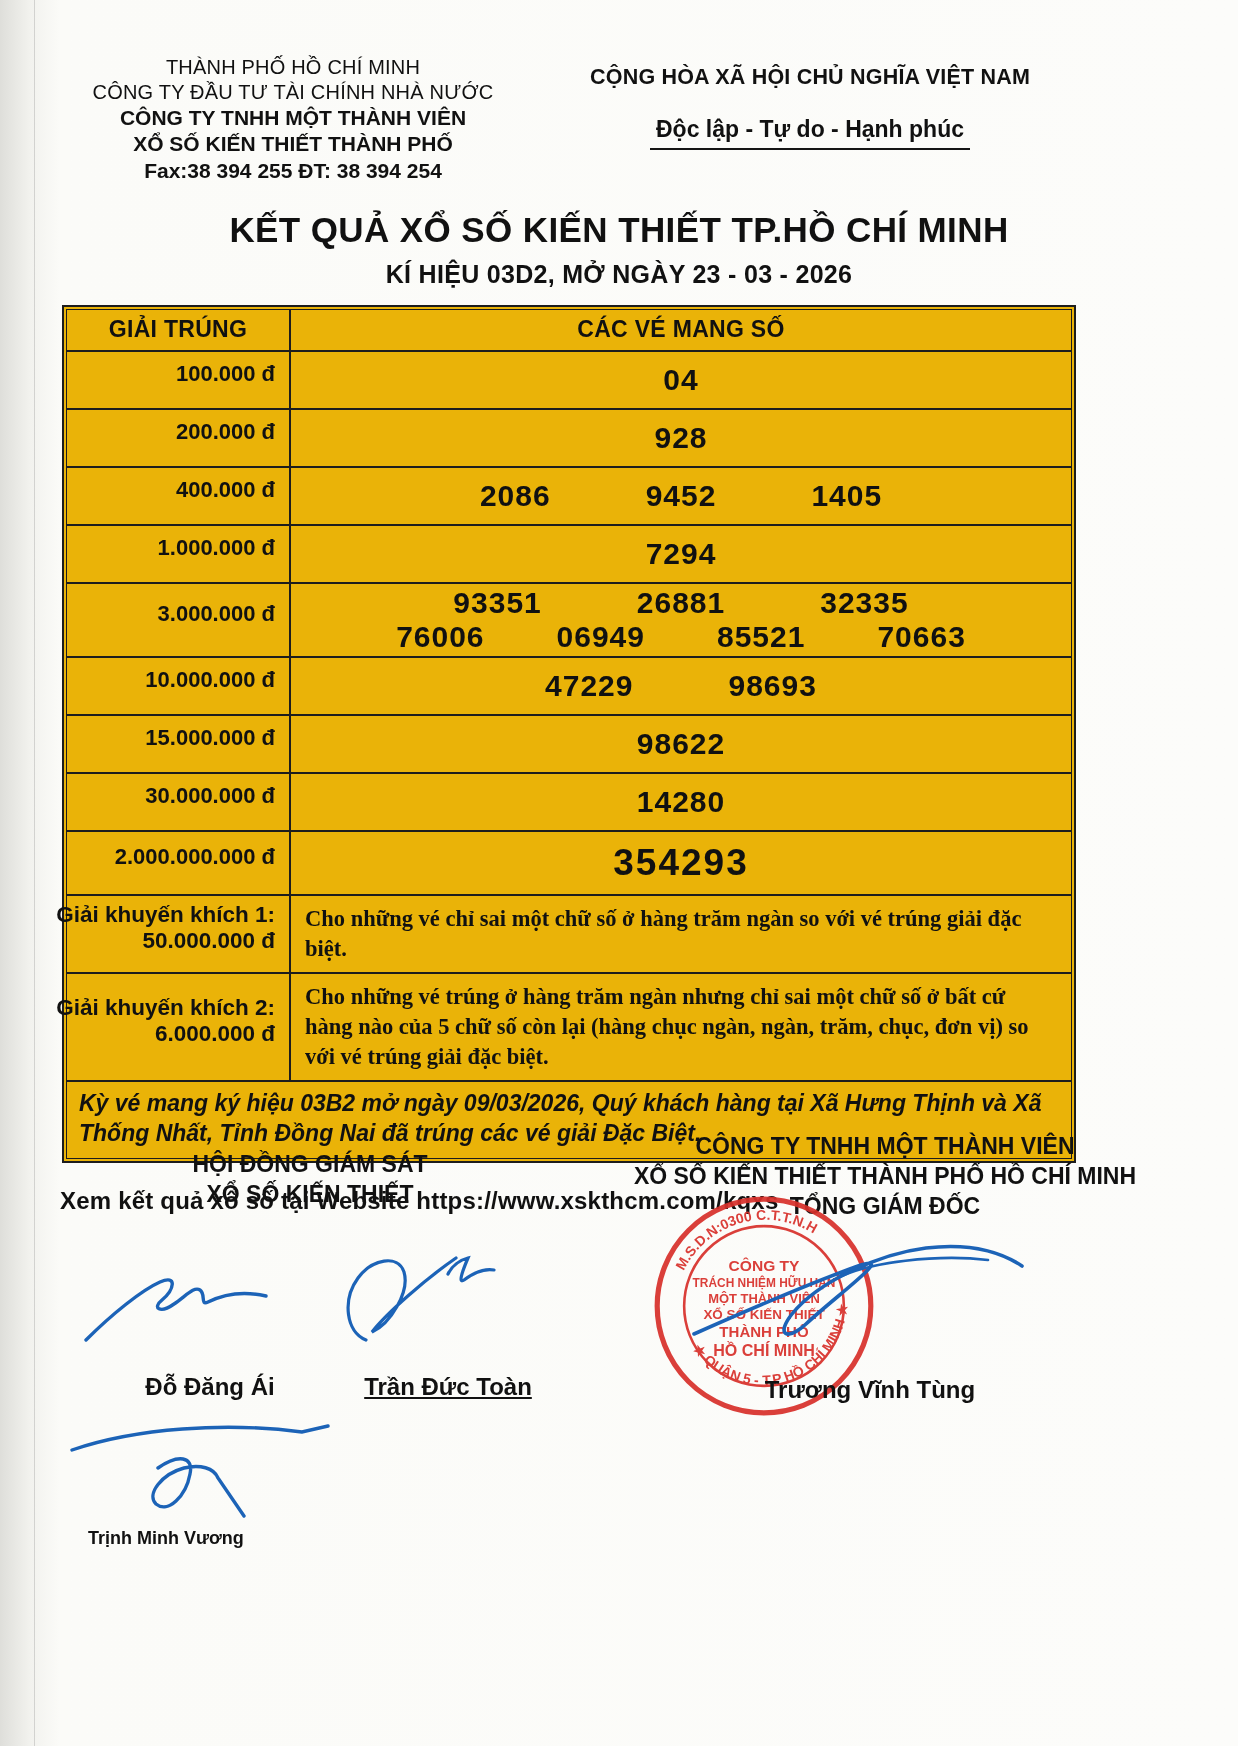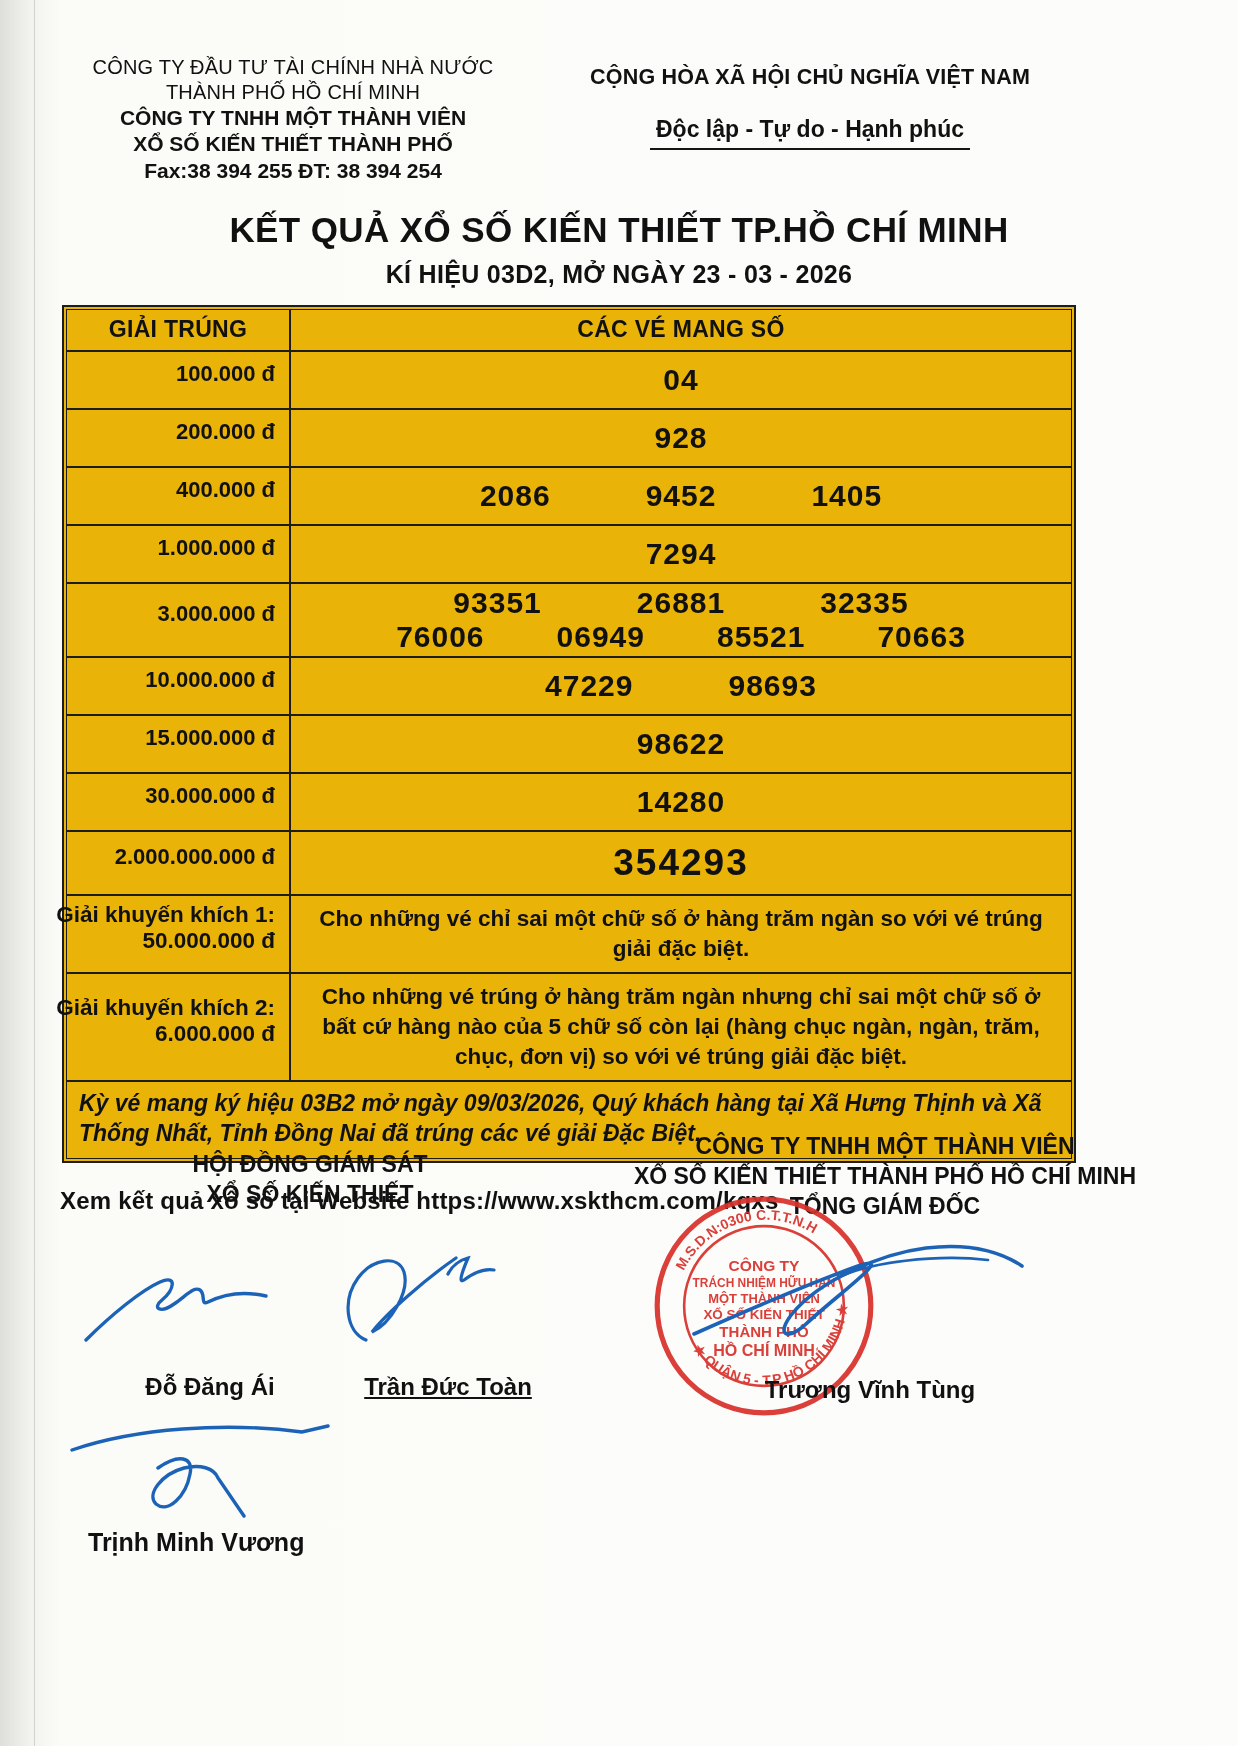--- a/index.html
+++ b/index.html
@@ -38,55 +38,55 @@
   .thead { min-height:42px; }
   .col-header { font-weight:bold; font-size:23px; letter-spacing:.3px; }
   .thead .tcell-right { align-items:center; }
   .amount { font-weight:bold; font-size:22px; white-space:nowrap; }
   .nums { display:flex; justify-content:center; column-gap:95px; row-gap:2px; }
   .nums.n4 { column-gap:72px; }
   .num { font-weight:bold; font-size:30px; letter-spacing:1px; }
   .big .num { font-size:37px; letter-spacing:2px; }
   .row-jackpot { min-height:64px; }
   .cons-title { font-weight:bold; font-size:22.5px; white-space:nowrap; }
-  .cons-desc { font-weight:bold; font-size:22.5px; line-height:1.34; text-align:center; padding:6px 4px; }
+  .cons-desc { font-weight:bold; font-size:22.5px; line-height:1.34; text-align:left; padding:6px 4px;font-family:Liberation Serif, serif; }
   .note-row { display:block; padding:7px 12px 9px 12px; font-style:italic; font-weight:bold;
       font-size:23px; line-height:1.3; }
 
   
   .website-line { margin:24px 0 0 60px; font-weight:bold; font-size:24px; letter-spacing:.2px; }
 
   .sig-area { position:absolute; left:0; top:1128px; width:1238px; height:600px; }
   .sig-title { position:absolute; text-align:center; font-weight:bold; font-size:23px; line-height:1.3; }
   .sig-title-left { left:110px; top:22px; width:400px; }
   .sig-title-right { left:560px; top:4px; width:650px; }
   .sig-name { position:absolute; font-weight:bold; font-size:24px; text-align:center; z-index:5; }
   .name-1 { left:110px; top:245px; width:200px; }
   .name-2 { left:343px; top:245px; width:210px;text-decoration:underline; }
   .name-3 { left:735px; top:248px; width:270px; }
-  .name-4 { left:88px; top:400px; width:300px; text-align:left; font-size:25px; }
+  .name-4 { left:88px; top:400px; width:300px; text-align:left; font-size:18px; }
 
   .sig-svg { position:absolute; z-index:4; }
   .sig-1 { left:82px;  top:128px; }
   .sig-2 { left:328px; top:112px; }
   .sig-3 { left:688px; top:86px; }
   .sig-4 { left:66px;  top:288px; }
 
   .stamp { position:absolute; left:652px; top:66px; width:224px; height:224px; z-index:2; opacity:.92; }
   .stamp text { font-family:"Liberation Sans", sans-serif; font-weight:bold; }
 </style>
 </head>
 <body>
 
 <div class="scan-line"></div>
 
 <div class="header">
   <div class="header-left">
+    <div class="l">THÀNH PHỐ HỒ CHÍ MINH</div>
     <div class="l">CÔNG TY ĐẦU TƯ TÀI CHÍNH NHÀ NƯỚC</div>
-    <div class="l">THÀNH PHỐ HỒ CHÍ MINH</div>
     <div class="b">CÔNG TY TNHH MỘT THÀNH VIÊN</div>
     <div class="b">XỔ SỐ KIẾN THIẾT THÀNH PHỐ</div>
     <div class="b">Fax:38 394 255  ĐT: 38 394 254</div>
   </div>
   <div class="header-right">
     <div class="motto-1">CỘNG HÒA XÃ HỘI CHỦ NGHĨA VIỆT NAM</div><br>
     <div class="motto-2">Độc lập - Tự do - Hạnh phúc</div>
   </div>
 </div>
 

